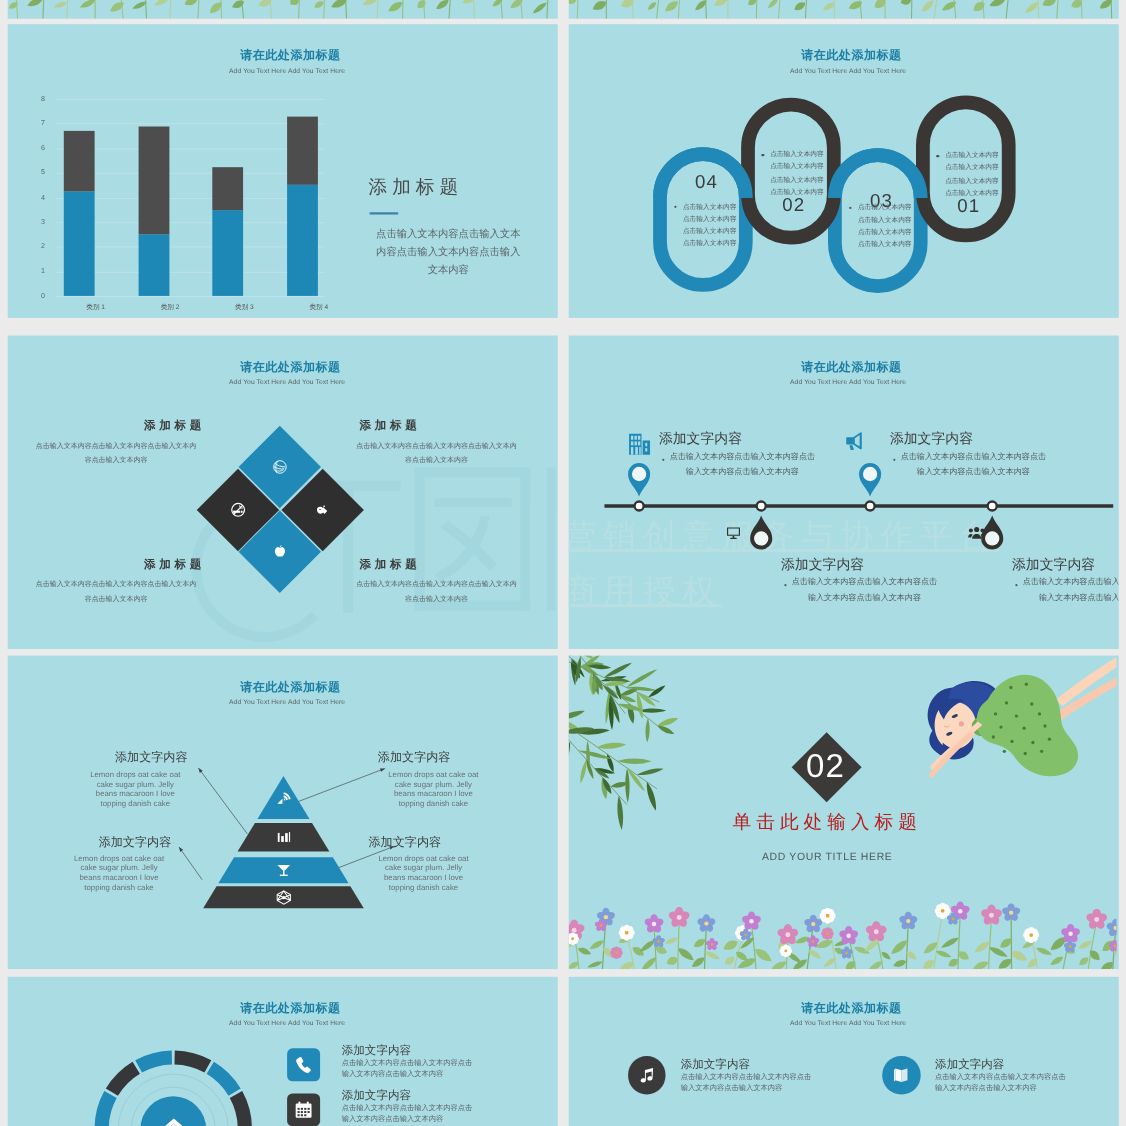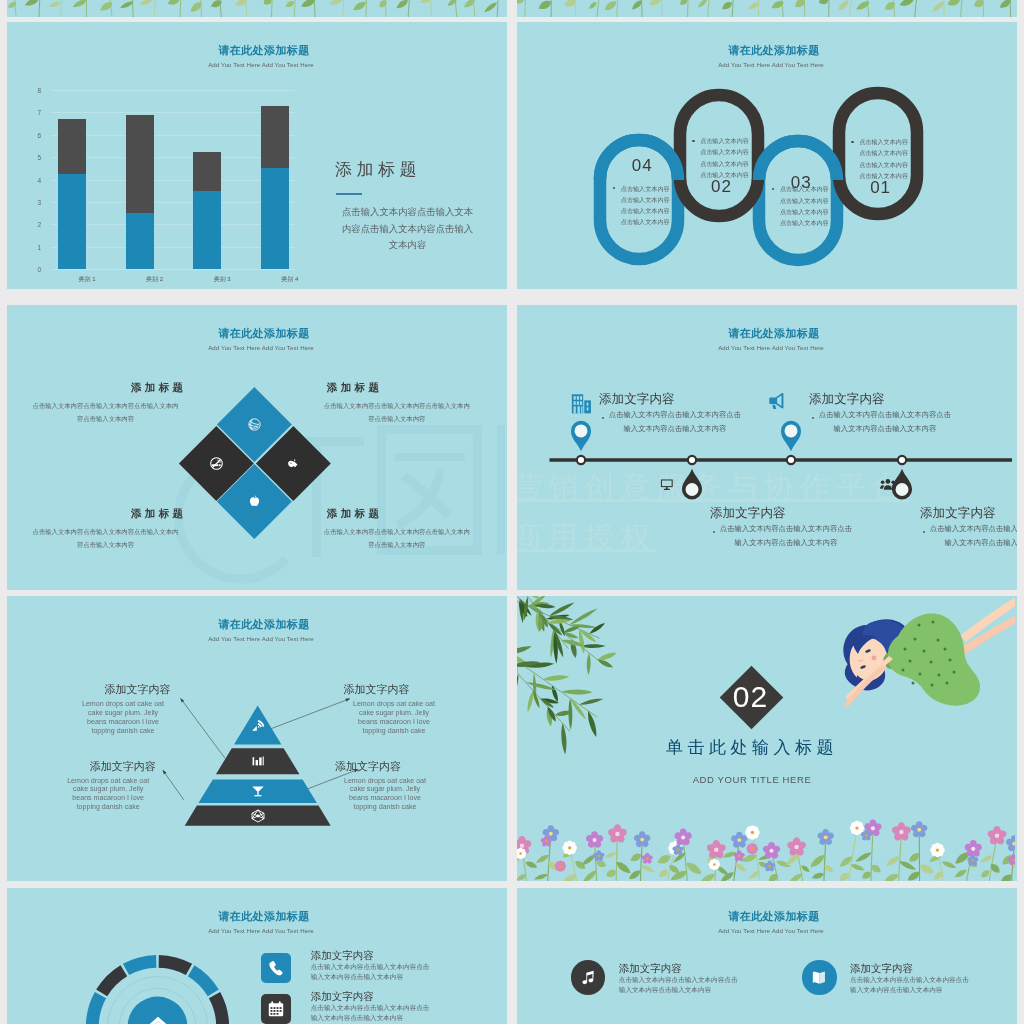--- a/index.html
+++ b/index.html
@@ -65,21 +65,21 @@
   .pblk{position:absolute;width:132px;}
   .ph{font-size:11px;color:#3d3d3d;line-height:12px;}
   .pp{font-size:7.1px;color:#6a7174;line-height:8.92px;margin-top:4px;}
   
   .sec{position:absolute;left:0;top:0;width:498px;height:285px;}
   .secdm{position:absolute;width:45px;height:45px;background:#3c3a38;
          transform:rotate(45deg);left:211.5px;top:78.5px;}
   .secnum{position:absolute;left:201px;top:79px;width:65px;text-align:center;
           color:#fff;font-size:30px;line-height:44px;letter-spacing:1px;}
   .sect{position:absolute;left:121px;top:140px;width:228px;text-align:center;
-        color:#0c4a6e;font-size:17px;letter-spacing:4.5px;}
+        color:#b91c1c;font-size:17px;letter-spacing:4.5px;}
   .secs{position:absolute;left:121px;top:178px;width:228px;text-align:center;
         color:#4f585c;font-size:9.5px;letter-spacing:.6px;}
   
   .icobox{position:absolute;width:30px;height:30px;border-radius:5px;
           display:flex;align-items:center;justify-content:center;}
   .ilh{position:absolute;font-size:10.5px;color:#3d3d3d;line-height:12px;}
   .ilp{position:absolute;font-size:6.6px;color:#5c6366;line-height:10px;width:122px;}
   .donut{position:absolute;}
 
 </style>

